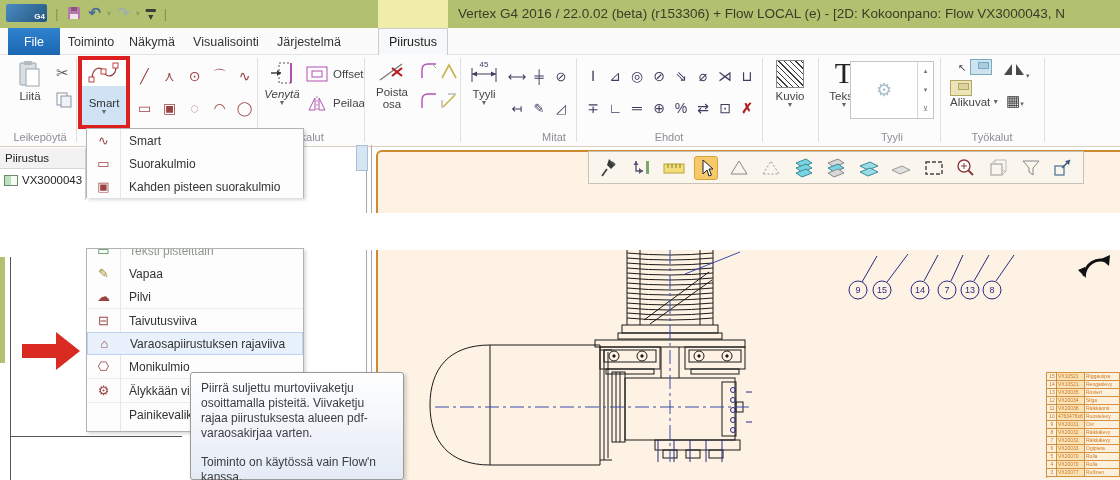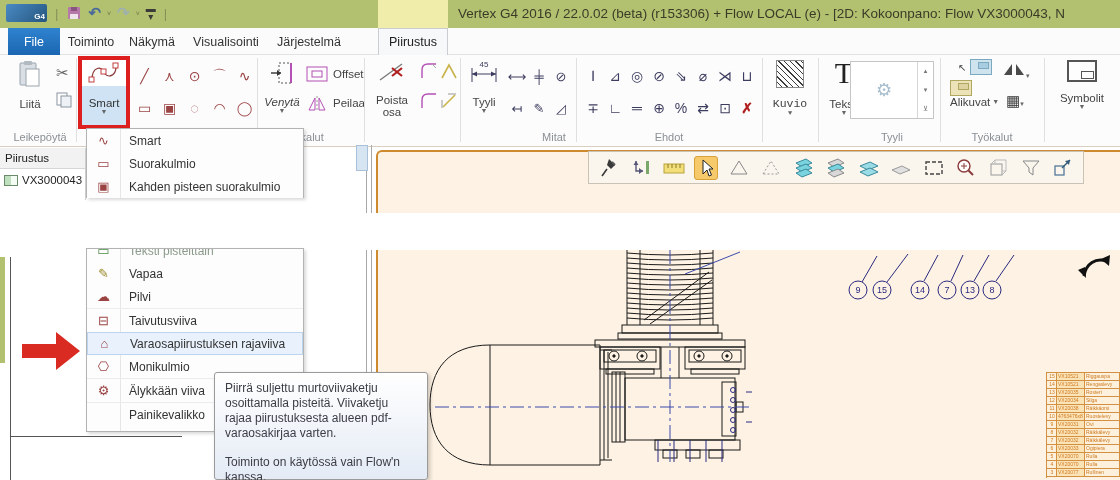--- a/index.html
+++ b/index.html
@@ -21,21 +21,21 @@
   .tabrow{left:0;top:28px;width:1120px;height:27px;background:#fbfbfc;border-bottom:1px solid #e3e3e3;box-sizing:border-box;}
   .filetab{left:8px;top:28px;width:52px;height:27px;background:linear-gradient(#2f83cf,#1b66b2);color:#fff;font-size:12.5px;display:flex;align-items:center;justify-content:center;}
   .tab{top:28px;height:27px;font-size:12.5px;color:#333;display:flex;align-items:center;justify-content:center;}
   .activetab{left:378px;top:28px;width:70px;height:27px;background:#f7f8fa;border:1px solid #c9cdd2;border-bottom:none;box-sizing:border-box;color:#222;}
 
   
   .ribbon{left:0;top:55px;width:1120px;height:92px;background:#fcfcfd;border-bottom:1px solid #d8cfc0;box-sizing:border-box;}
   .rsep{top:58px;width:1px;height:84px;background:#e0e0e0;}
   .grouplabel{top:131px;font-size:11px;color:#8a8f94;text-align:center;}
   .bigbtn{display:flex;flex-direction:column;align-items:center;font-size:11.5px;color:#444;}
-  .bigbtn .lbl{margin-top:10px;text-align:center;line-height:12px;}
+  .bigbtn .lbl{margin-top:2px;text-align:center;line-height:12px;}
   .dncaret{font-size:7px;color:#666;line-height:6px;}
   .grid-row{display:flex;}
   .grid-cell{display:flex;align-items:center;justify-content:center;}
   .linetools-grid .grid-cell{width:25px;height:32px;font-size:14px;color:#9b4343;}
   .mitat-grid .grid-cell{width:22px;height:32px;font-size:13px;color:#3c3c5e;}
   .ehdot-grid .grid-cell{width:22px;height:32px;font-size:14px;color:#3c3c5e;}
   .ehdot-grid .grid-row:nth-child(2) .grid-cell:last-child{color:#b02020;font-weight:bold;}
   .smart-wrap{left:78px;top:56px;width:52px;height:73px;border:4px solid #dd1f1f;box-sizing:border-box;background:#fff;}
   .smart-inner{width:44px;height:65px;display:flex;flex-direction:column;align-items:center;}
   .smart-label{width:44px;flex:1;background:#cfe3f5;display:flex;flex-direction:column;align-items:center;justify-content:center;font-size:11.5px;color:#333;}
@@ -72,21 +72,21 @@
   .mrow{display:flex;align-items:center;height:23px;font-size:12px;color:#333;position:relative;}
   .mrow .mi{width:33px;display:flex;align-items:center;justify-content:center;font-size:13px;color:#9b4343;flex:none;}
   .mrow .ml{padding-left:9px;white-space:nowrap;}
   .mrow.sep{border-top:1px solid #ececec;}
   .mrow.hl2{background:#e9f2fc;border:1px solid #bcd4ee;box-sizing:border-box;}
   .mrow.clip{height:13px;overflow:hidden;color:#7a8a7a;}
   .mrow.clip .ml{margin-top:-10px;color:#8a9a8a;}
   .mrow.clip .mi{margin-top:-10px;color:#4a8a4a;}
 
   
-  .tooltip{left:190px;top:372px;width:214px;height:108px;background:linear-gradient(#ffffff,#e4ebf5);border:1px solid #9a9a9a;border-radius:3px;box-shadow:2px 2px 4px rgba(0,0,0,0.2);box-sizing:border-box;padding:8px 10px;font-size:12px;color:#3c3c46;line-height:15px;z-index:30;margin-left:24px;}
+  .tooltip{left:190px;top:372px;width:214px;height:108px;background:linear-gradient(#ffffff,#e4ebf5);border:1px solid #9a9a9a;border-radius:3px;box-shadow:2px 2px 4px rgba(0,0,0,0.2);box-sizing:border-box;padding:8px 10px;font-size:12px;color:#3c3c46;line-height:15px;z-index:30;}
   .tooltip p{margin:0 0 14px 0;}
 
   
   .redarrow{left:22px;top:332px;z-index:25;}
 
   
   .ptable{left:1046px;top:372px;width:74px;height:106px;border-left:1px solid #d29040;border-top:1px solid #d29040;box-sizing:border-box;overflow:hidden;background:#fdf1dd;z-index:6;}
   .pt-row{display:flex;height:8px;}
   .pt-c{border-right:1px solid #d29040;border-bottom:1px solid #d29040;font-size:5px;line-height:7px;color:#cf7a1e;overflow:hidden;white-space:nowrap;box-sizing:border-box;padding-left:1px;}
   .pt-c0{width:10px;text-align:center;}
@@ -276,21 +276,21 @@
         <span class="grid-cell">⊕</span>
         <span class="grid-cell">%</span>
         <span class="grid-cell">⇄</span>
         <span class="grid-cell">⊡</span>
         <span class="grid-cell">✗</span>
       </div>
     </div>
   <div class="abs grouplabel" style="left:580px;width:178px;">Ehdot</div>
   <div class="abs rsep" style="left:762px;"></div>
 
-  <div class="abs bigbtn" style="left:768px;top:60px;width:44px;font-family:Liberation Mono, monospace;">
+  <div class="abs bigbtn" style="left:768px;top:60px;width:44px;">
     <div class="hatchbox"></div>
     <span class="lbl">Kuvio</span>
       <span class="dncaret">▼</span>
   </div>
   <div class="abs rsep" style="left:818px;"></div>
 
   <div class="abs bigbtn" style="left:822px;top:58px;width:44px;">
     <span style="font-family:'Liberation Serif',serif;font-size:30px;line-height:30px;color:#222;">T</span>
     <span class="lbl">Teksti</span>
       <span class="dncaret">▼</span>
@@ -318,27 +318,20 @@
         <polygon points="22,15 14,15 14,4" fill="#4a4a4a"></polygon>
       </svg><span style="font-size:7px;color:#666;">▾</span></div>
   <div class="abs" style="left:950px;top:96px;font-size:11.5px;color:#444;display:flex;align-items:center;gap:2px;justify-content:flex-end;">
       <span>Alikuvat</span>
       <span class="dncaret">▼</span>
     </div>
   <div class="abs" style="left:1006px;top:92px;font-size:15px;color:#333;">▦<span style="font-size:7px;color:#666;">▾</span></div>
   <div class="abs grouplabel" style="left:944px;width:96px;">Työkalut</div>
   <div class="abs rsep" style="left:1044px;"></div>
 
-  <div class="abs bigbtn" style="left:1052px;top:60px;width:60px;">
-    <div class="frameicon">
-        <div></div>
-      </div>
-    <span class="lbl">Symbolit</span>
-      <span class="dncaret">▼</span>
-  </div>
 
   <div class="abs dline" style="left:366px;top:145px;height:68px;"></div>
   <div class="abs dline" style="left:366px;top:250px;height:230px;"></div>
   <div class="abs bluechip"></div>
   <div class="abs sheet-top"></div>
 
   <div class="abs cvtoolbar">
     <div class="cvt">
         <svg width="22" height="22">
           <polygon points="11,2 17,8 13,12 9,8" fill="#3a3a3a"></polygon>

